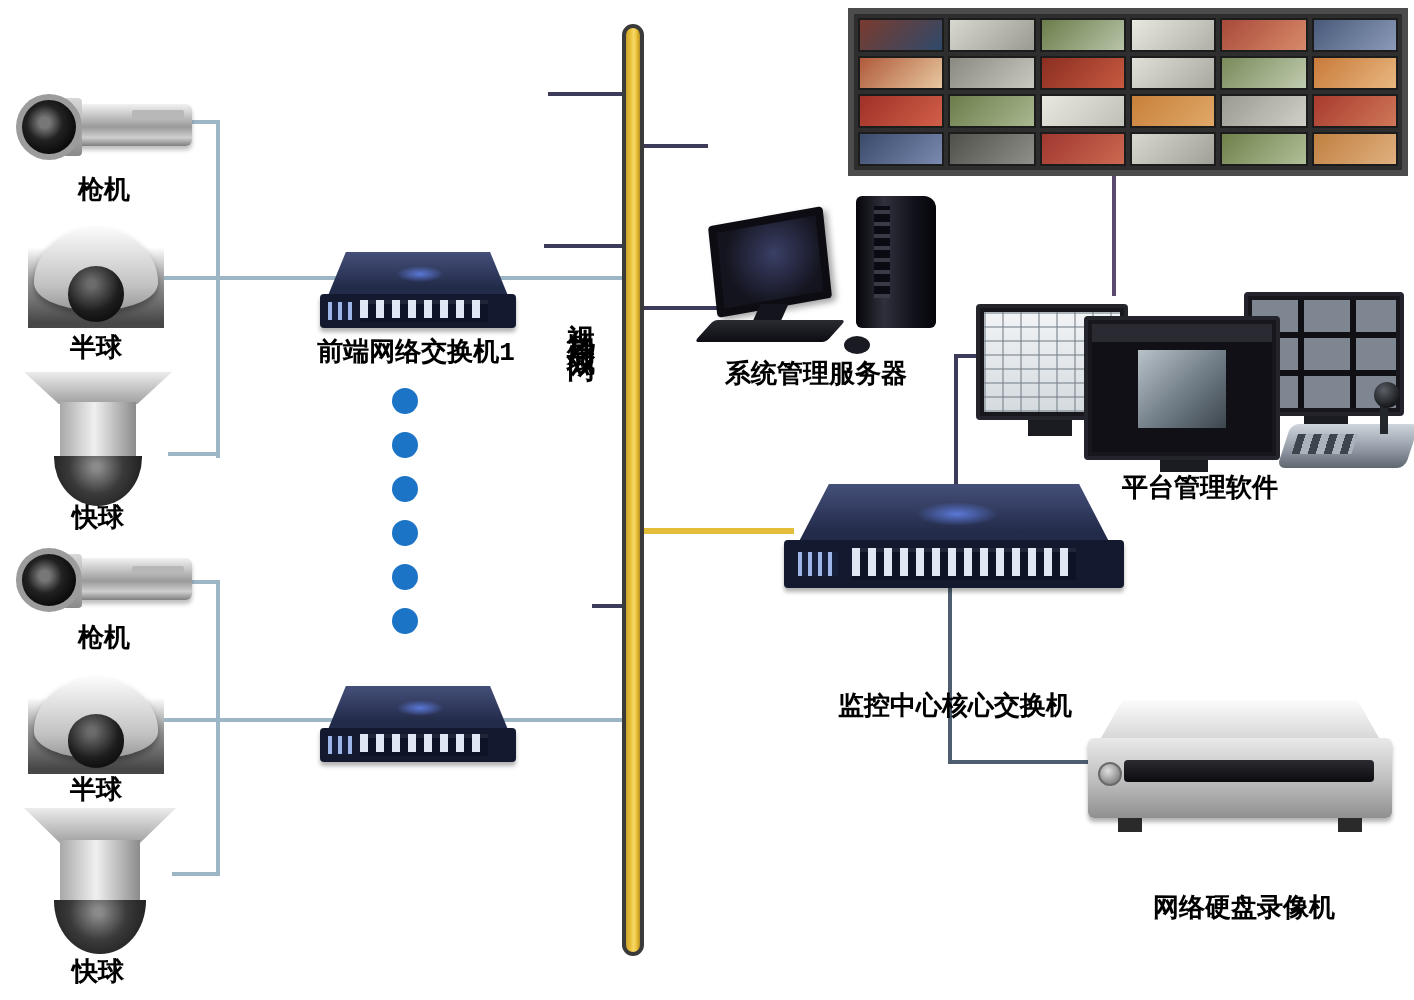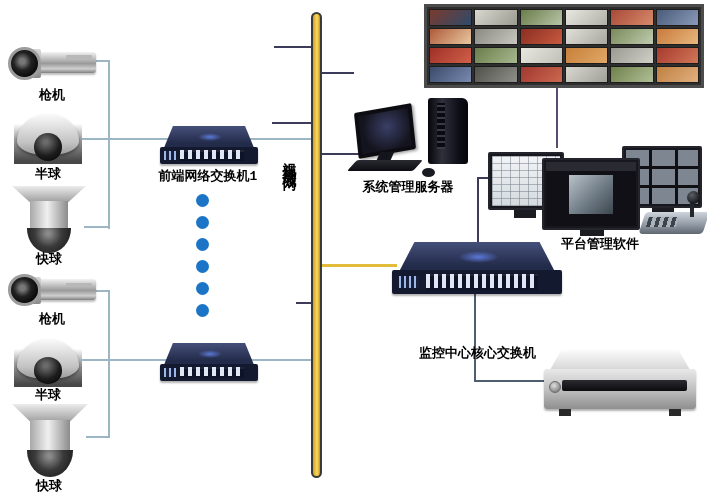--- a/index.html
+++ b/index.html
@@ -285,14 +285,15 @@
 
   <div class="nvr" style="left:544px;top:350px;width:152px;height:66px;">
     <div class="nvr-top"></div>
     <div class="nvr-front">
       <div class="nvr-dial"></div>
       <div class="nvr-stripe"></div>
     </div>
     <div class="nvr-foot" style="left:10%;"></div>
     <div class="nvr-foot" style="right:10%;"></div>
   </div>
+  <div class="lbl" style="left:544px;top:447px;width:156px;">网络硬盘录像机</div>
 
 </div>
 
 </body></html>

